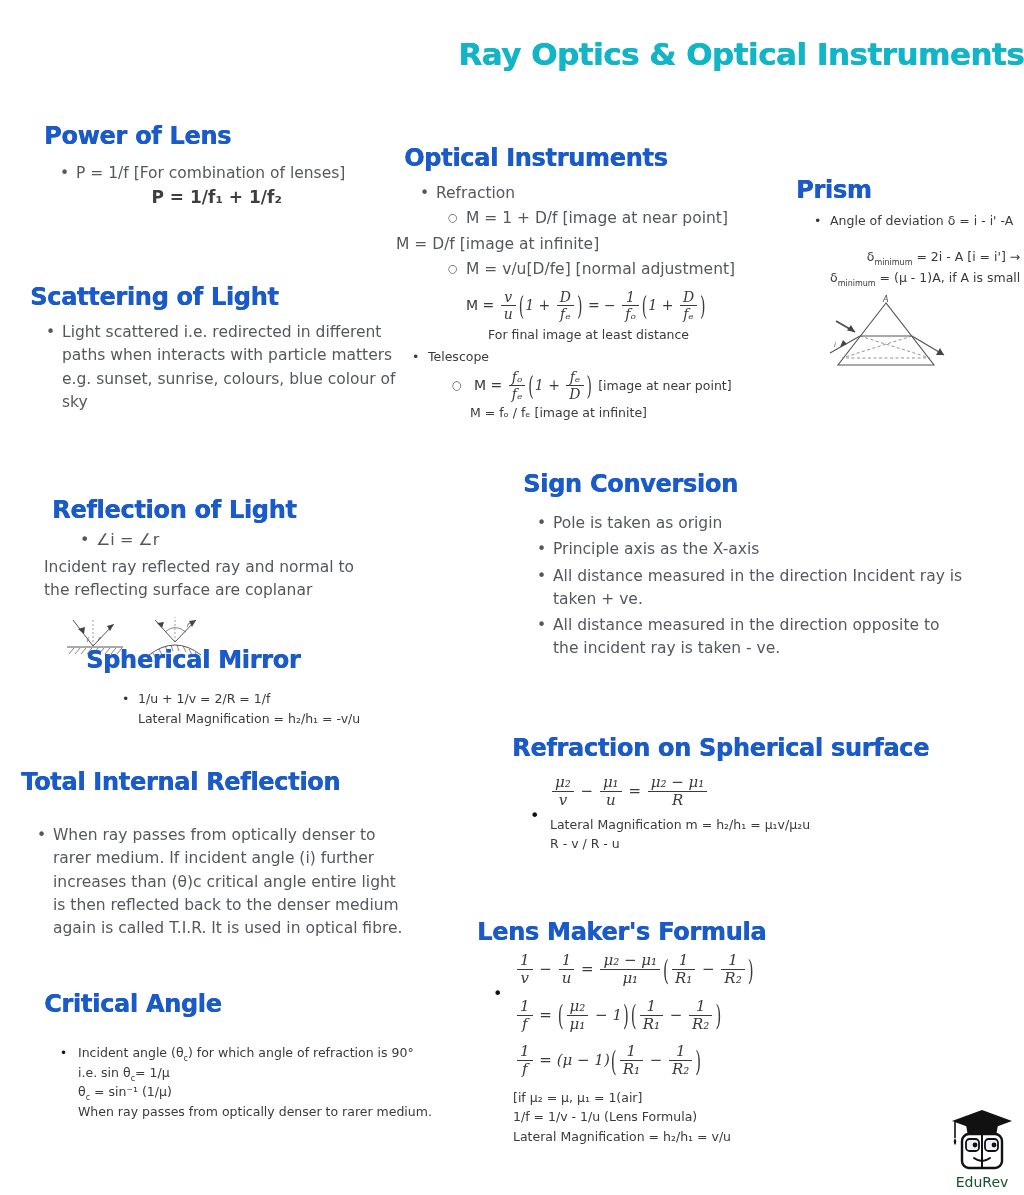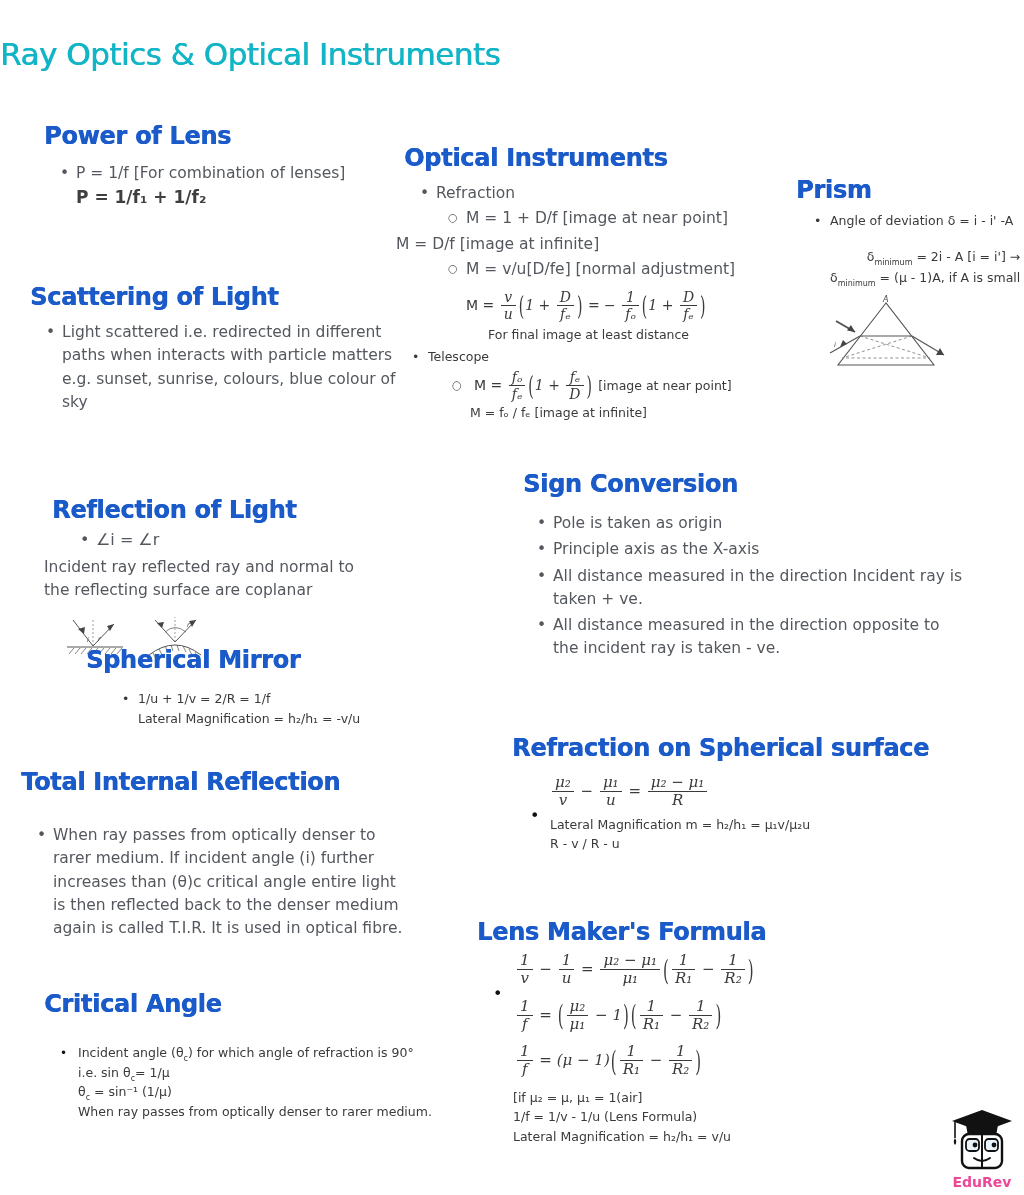--- a/index.html
+++ b/index.html
@@ -4,55 +4,55 @@
 <style>
   :root{
     --title-color:#12b5c6;
     --heading-color:#1a5ac9;
     --body-color:#54585e;
     --formula-color:#3a3a3a;
   }
   html,body{margin:0;padding:0;background:#fff;}
   #page{position:relative;width:1024px;height:1195px;background:#fff;overflow:hidden;
         font-family:"DejaVu Sans",sans-serif;color:var(--body-color);}
-  .title{position:absolute;left:0;right:0;top:36px;text-align:left;
-         font-size:31px;font-weight:normal;color:var(--title-color);
+  .title{position:absolute;left:0;right:0;top:36px;text-align:right;
+         font-size:31px;font-weight:bold;color:var(--title-color);
          text-shadow:0.6px 0 0 currentColor;letter-spacing:-0.5px;}
   .h2{font-weight:bold;color:var(--heading-color);font-size:24px;
       text-shadow:0.5px 0 0 currentColor;letter-spacing:-0.3px;white-space:nowrap;}
   .sec{position:absolute;}
   .body-t{font-size:15.5px;line-height:1.5;color:var(--body-color);}
   .small-t{font-size:12.5px;line-height:1.4;color:var(--formula-color);}
   .li{position:relative;padding-left:18px;}
   .li::before{content:"\2022";position:absolute;left:2px;}
   .lo{position:relative;padding-left:20px;}
   .lo::before{content:"\25CB";position:absolute;left:2px;font-size:0.72em;top:3px;}
   .math{font-family:"DejaVu Serif","DejaVu Sans",serif;font-style:italic;color:var(--formula-color);}
   .frac{display:inline-block;vertical-align:middle;text-align:center;margin:0 2px;line-height:1.15;}
   .fnum{display:block;border-bottom:1px solid currentColor;padding:0 3px;}
   .fden{display:block;padding:0 3px;}
   .bigp{display:inline-block;vertical-align:middle;transform:scaleY(1.9);
         font-style:normal;font-weight:400;margin:0 1px;}
   .rm{font-style:normal;font-family:"DejaVu Sans",sans-serif;}
   .bold-f{font-weight:bold;color:#3f3f3f;font-size:17px;}
   .bullet-abs{position:absolute;font-size:16px;color:#111;}
   svg{display:block;}
-  .logo-label{font-weight:bold;font-size:14px;color:#ec4899;text-align:center;margin-top:2px;}
+  .logo-label{font-weight:normal;font-size:14px;color:#14532d;text-align:center;margin-top:2px;}
 </style>
 </head>
 <body>
 
 <div id="page">
 
   <div class="title">Ray Optics &amp; Optical Instruments</div>
 
   <div class="sec" style="left:44px;top:122px;">
     <div class="h2">Power of Lens</div>
     <div class="body-t li" style="margin:12px 0 0 14px;">P = 1/f [For combination of lenses]</div>
-    <div class="bold-f" style="margin:2px 0 0 32px;">P = 1/f₁ + 1/f₂</div>
+    <div class="bold-f" style="margin:2px 0 0 44px;text-align:center;">P = 1/f₁ + 1/f₂</div>
   </div>
 
   <div class="sec" style="left:404px;top:144px;width:330px;">
     <div class="h2">Optical Instruments</div>
     <div class="body-t li" style="margin:10px 0 0 14px;">Refraction</div>
     <div class="body-t lo" style="margin:2px 0 0 42px;white-space:nowrap;">M = 1 + D/f [image at near point]</div>
     <div class="body-t" style="margin:2px 0 0 -8px;">M = D/f [image at infinite]</div>
     <div class="body-t lo" style="margin:2px 0 0 42px;white-space:nowrap;">M = v/u[D/fe] [normal adjustment]</div>
     <div class="math" style="margin:8px 0 0 62px;font-size:14px;white-space:nowrap;"><span class="rm">M = </span><span class="frac"><span class="fnum">v</span><span class="fden">u</span></span><span class="bigp">(</span><span>1 + </span><span class="frac"><span class="fnum">D</span><span class="fden">fₑ</span></span><span class="bigp">)</span><span> = − </span><span class="frac"><span class="fnum">1</span><span class="fden">fₒ</span></span><span class="bigp">(</span><span>1 + </span><span class="frac"><span class="fnum">D</span><span class="fden">fₑ</span></span><span class="bigp">)</span></div>
     <div class="small-t" style="margin:4px 0 0 84px;">For final image at least distance</div>

